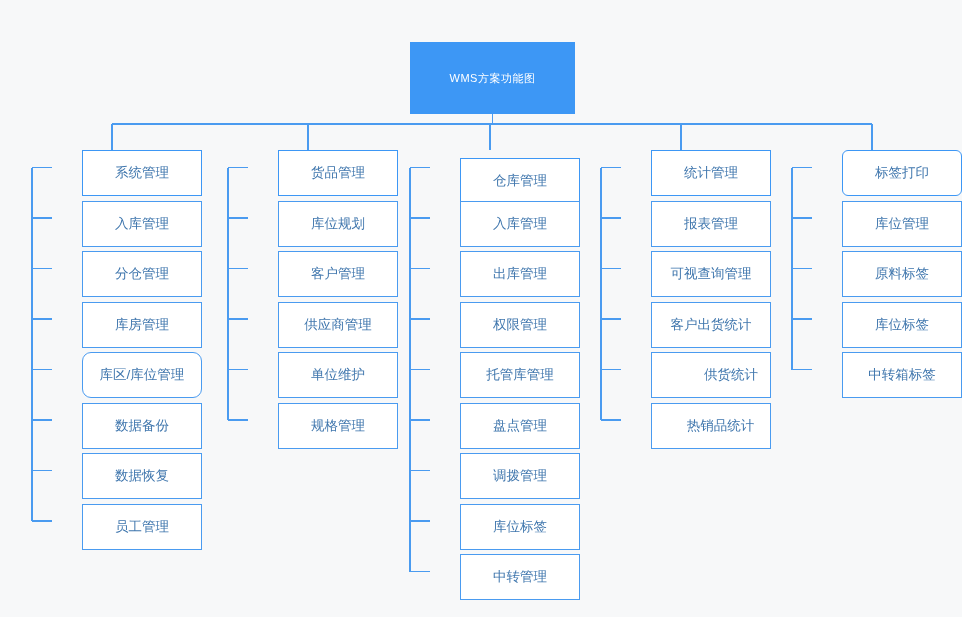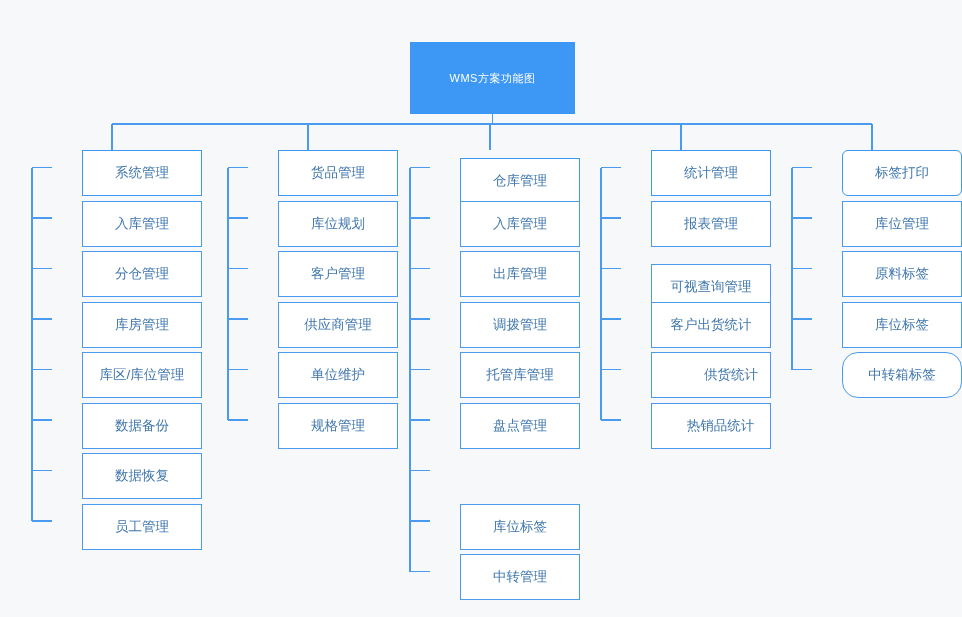--- a/index.html
+++ b/index.html
@@ -120,42 +120,43 @@
       <line x1="792" y1="167.5" x2="792" y2="369.5" stroke="#4a9bf0" stroke-width="1.6" shape-rendering="crispEdges"></line>
       <line x1="792" y1="167.5" x2="812" y2="167.5" stroke="#4a9bf0" stroke-width="1.6" shape-rendering="crispEdges"></line>
     </svg>
 
   <div class="root-node">WMS方案功能图</div>
 
 <div class="node head" style="left: 52px; top: 150px;">系统管理</div>
     <div class="node" style="left: 52px; top: 200.5px;">入库管理</div>
     <div class="node" style="left: 52px; top: 251px;">分仓管理</div>
     <div class="node" style="left: 52px; top: 301.5px;">库房管理</div>
-    <div class="node" style="left: 52px; top: 352px;">库区/库位管理</div>
+    <div class="node" style="left: 52px; top: 352px; border-radius: 9px;">库区/库位管理</div>
     <div class="node" style="left: 52px; top: 402.5px;">数据备份</div>
     <div class="node" style="left: 52px; top: 453px;">数据恢复</div>
     <div class="node" style="left: 52px; top: 503.5px;">员工管理</div>
     <div class="node head" style="left: 248px; top: 150px;">货品管理</div>
     <div class="node" style="left: 248px; top: 200.5px;">库位规划</div>
     <div class="node" style="left: 248px; top: 251px;">客户管理</div>
     <div class="node" style="left: 248px; top: 301.5px;">供应商管理</div>
     <div class="node" style="left: 248px; top: 352px;">单位维护</div>
     <div class="node" style="left: 248px; top: 402.5px;">规格管理</div>
     <div class="node head" style="left: 430px; top: 158px;">仓库管理</div>
     <div class="node" style="left: 430px; top: 200.5px;">入库管理</div>
     <div class="node" style="left: 430px; top: 251px;">出库管理</div>
-    <div class="node" style="left: 430px; top: 301.5px;">调拨管理</div>
+    <div class="node" style="left: 430px; top: 301.5px;">权限管理</div>
     <div class="node" style="left: 430px; top: 352px;">托管库管理</div>
     <div class="node" style="left: 430px; top: 402.5px;">盘点管理</div>
+    <div class="node" style="left: 430px; top: 453px;">调拨管理</div>
     <div class="node" style="left: 430px; top: 503.5px;">库位标签</div>
     <div class="node" style="left: 430px; top: 554px;">中转管理</div>
     <div class="node head" style="left: 621px; top: 150px;">统计管理</div>
     <div class="node" style="left: 621px; top: 200.5px;">报表管理</div>
-    <div class="node" style="left: 621px; top: 264px;">可视查询管理</div>
+    <div class="node" style="left: 621px; top: 251px;">可视查询管理</div>
     <div class="node" style="left: 621px; top: 301.5px;">客户出货统计</div>
     <div class="node" style="left: 621px; top: 352px; padding-left: 40px;">供货统计</div>
     <div class="node" style="left: 621px; top: 402.5px; padding-left: 19px;">热销品统计</div>
     <div class="node head" style="left: 812px; top: 150px; border-radius: 6px;">标签打印</div>
     <div class="node" style="left: 812px; top: 200.5px;">库位管理</div>
     <div class="node" style="left: 812px; top: 251px;">原料标签</div>
     <div class="node" style="left: 812px; top: 301.5px;">库位标签</div>
-    <div class="node" style="left: 812px; top: 352px; border-radius: 16px;">中转箱标签</div>
+    <div class="node" style="left: 812px; top: 352px;">中转箱标签</div>
   </div>
 
 </body></html>

